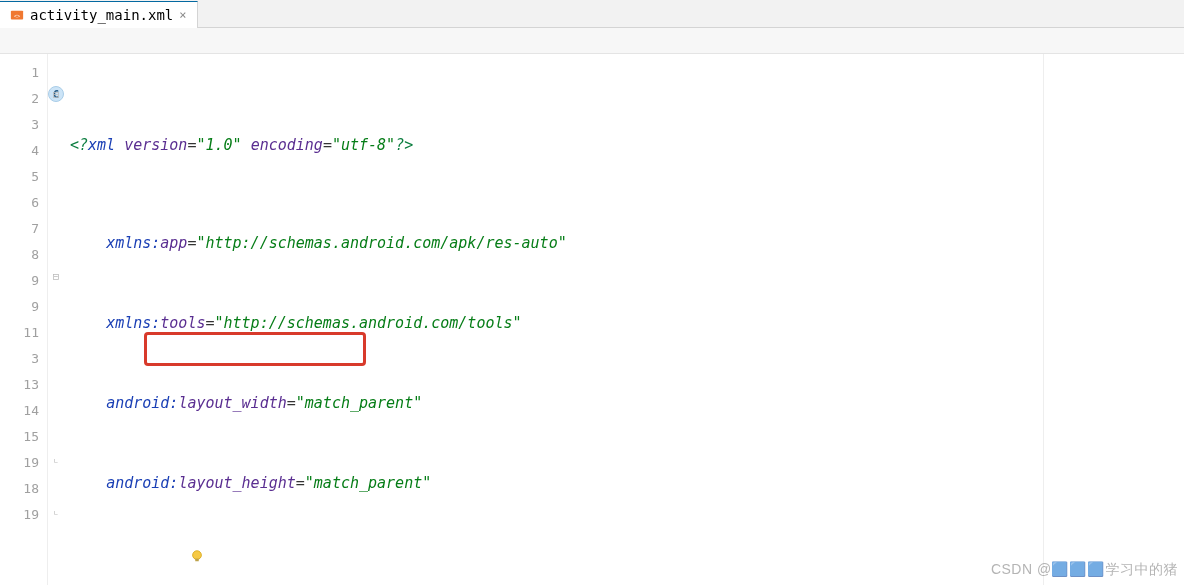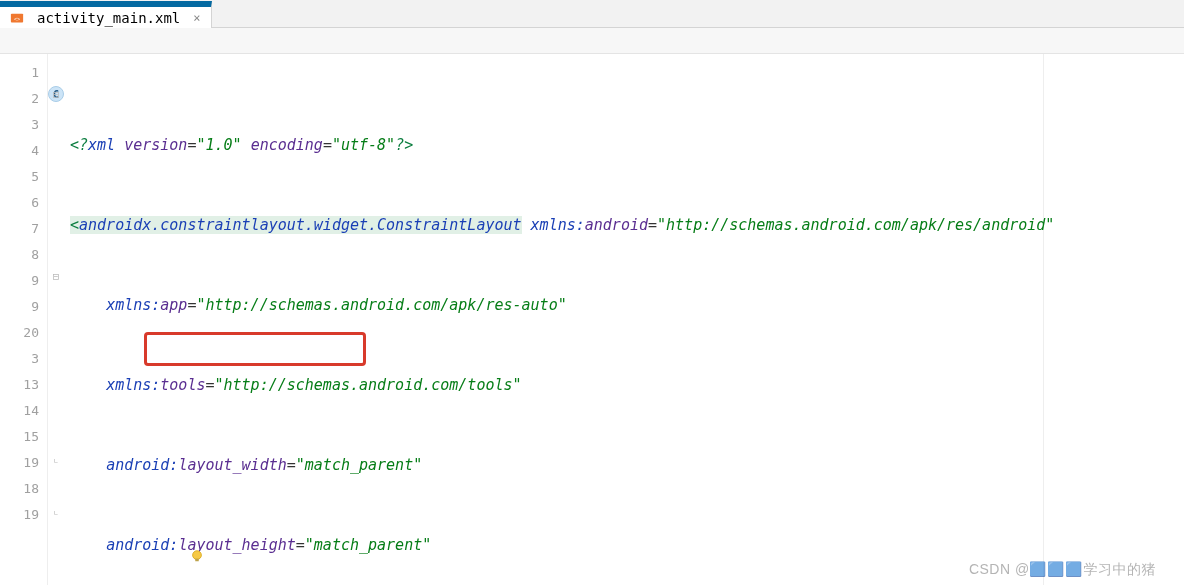--- a/index.html
+++ b/index.html
@@ -1,18 +1,18 @@
 <!DOCTYPE html>
 <html><head>
 <meta charset="utf-8">
 <style>
   * { box-sizing: border-box; margin: 0; padding: 0; }
   html, body { width: 1184px; height: 585px; font-family: "Consolas", "Menlo", monospace; font-size: 14px; background: #fff; color: #000; overflow: hidden; }
   .tab-bar { height: 28px; background: #f2f2f2; border-bottom: 1px solid #d4d4d4; display: flex; align-items: stretch; }
-  .tab { display: flex; align-items: center; gap: 13px; padding: 0 10px; background: #fff; border-right: 1px solid #d4d4d4; border-top: 6px solid #0369a1; position: relative; top: 1px; }
+  .tab { display: flex; align-items: center; gap: 6px; padding: 0 10px; background: #fff; border-right: 1px solid #d4d4d4; border-top: 1px solid #0369a1; position: relative; top: 1px; }
   .tab-icon { width: 14px; height: 14px; display: inline-flex; align-items: center; justify-content: center; }
   .tab-icon svg { width: 14px; height: 14px; }
   .tab-close { color: #888; font-size: 12px; cursor: pointer; }
   .breadcrumb-bar { height: 26px; background: #f7f7f7; border-bottom: 1px solid #e4e4e4; }
   .editor { display: grid; grid-template-columns: 48px 18px 1fr; height: calc(585px - 54px); position: relative; }
   .gutter { background: #fff; border-right: 1px solid #eee; text-align: right; color: #a0a0a0; padding-top: 6px; }
   .gutter-line { height: 26px; line-height: 26px; padding-right: 8px; font-size: 13px; }
   .marker-col { position: relative; background: #fff; }
   .c-badge { position: absolute; left: 0; top: 32px; width: 16px; height: 16px; border-radius: 50%; background: #cce4f7; color: #2a5d86; font-size: 10px; font-weight: bold; display: flex; align-items: center; justify-content: center; border: 1px solid #a9cde8; }
   .fold-mark { position: absolute; left: 2px; width: 12px; height: 12px; color: #bbb; font-size: 11px; display: flex; align-items: center; justify-content: center; }
@@ -22,21 +22,21 @@
   .hl-tag { background: #e1f0e6; }
   .br { color: #0b7d3f; }
   .kw { color: #1a3fb5; font-style: italic; }
   .ns { color: #1a3fb5; }
   .attr { color: #5a2e91; }
   .str { color: #067d17; }
   .op { color: #333; }
   .red-box { position: absolute; border: 3px solid #d83a2b; border-radius: 4px; pointer-events: none; }
   .bulb { position: absolute; left: 70px; top: 477px; width: 14px; height: 14px; }
   .bulb svg { width: 14px; height: 14px; }
-  .watermark { position: absolute; right: 28px; bottom: 6px; color: rgba(130,130,130,0.6); font-family: Arial, sans-serif; font-size: 14px; letter-spacing: 0.5px; pointer-events: none; }
+  .watermark { position: absolute; right: 6px; bottom: 6px; color: rgba(130,130,130,0.6); font-family: Arial, sans-serif; font-size: 14px; letter-spacing: 0.5px; pointer-events: none; }
 </style>
 </head>
 <body>
 
 <div class="tab-bar">
   <div class="tab">
     <span class="tab-icon">
       <svg viewBox="0 0 16 16">
           <rect x="1" y="3" width="14" height="10" rx="1" fill="#f07830"></rect>
           <text x="8" y="11" text-anchor="middle" font-size="6" fill="#fff" font-family="Arial">&lt;&gt;</text>
@@ -55,21 +55,21 @@
     <div class="gutter-line">1</div>
     <div class="gutter-line">2</div>
     <div class="gutter-line">3</div>
     <div class="gutter-line">4</div>
     <div class="gutter-line">5</div>
     <div class="gutter-line">6</div>
     <div class="gutter-line">7</div>
     <div class="gutter-line">8</div>
     <div class="gutter-line">9</div>
     <div class="gutter-line">9</div>
-    <div class="gutter-line">20</div>
+    <div class="gutter-line">11</div>
     <div class="gutter-line">3</div>
     <div class="gutter-line">13</div>
     <div class="gutter-line">14</div>
     <div class="gutter-line">15</div>
     <div class="gutter-line">19</div>
     <div class="gutter-line">18</div>
     <div class="gutter-line">19</div>
   </div>
 
   <div class="marker-col">
@@ -78,21 +78,20 @@
     <div class="fold-mark" style="top:216px">⊟</div>
     <div class="fold-mark" style="top:398px">⌞</div>
     <div class="fold-mark" style="top:450px">⌞</div>
   </div>
 
   <div class="code-area">
     <div class="right-margin"></div>
 
     <div class="code-line"><span class="br">&lt;?</span><span class="kw">xml</span><span> </span><span class="attr">version</span><span class="op">=</span><span class="str">"1.0"</span><span> </span><span class="attr">encoding</span><span class="op">=</span><span class="str">"utf-8"</span><span class="br">?&gt;</span></div>
 
-    <div class="code-line"><span class="hl-tag"><span class="br">&lt;</span><span class="kw">androidx.constraintlayout.widget.ConstraintLayout</span></span><span> </span><span class="ns">xmlns:</span><span class="attr">android</span><span class="op">=</span><span class="str">"http://schemas.android.com/apk/res/android"</span></div>
 
     <div class="code-line"><span>    </span><span class="ns">xmlns:</span><span class="attr">app</span><span class="op">=</span><span class="str">"http://schemas.android.com/apk/res-auto"</span></div>
 
     <div class="code-line"><span>    </span><span class="ns">xmlns:</span><span class="attr">tools</span><span class="op">=</span><span class="str">"http://schemas.android.com/tools"</span></div>
 
     <div class="code-line"><span>    </span><span class="ns">android:</span><span class="attr">layout_width</span><span class="op">=</span><span class="str">"match_parent"</span></div>
 
     <div class="code-line"><span>    </span><span class="ns">android:</span><span class="attr">layout_height</span><span class="op">=</span><span class="str">"match_parent"</span></div>
 
     

